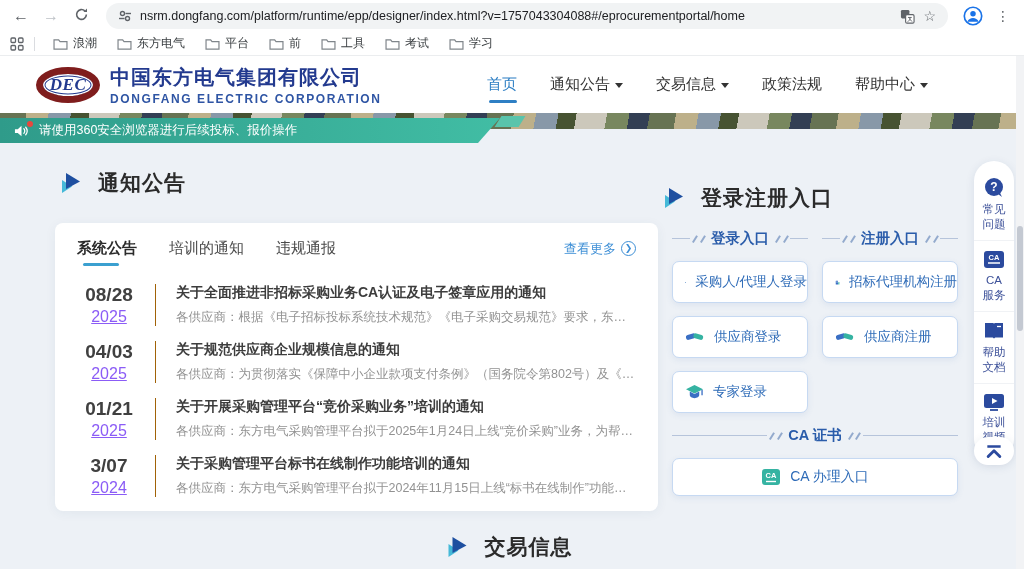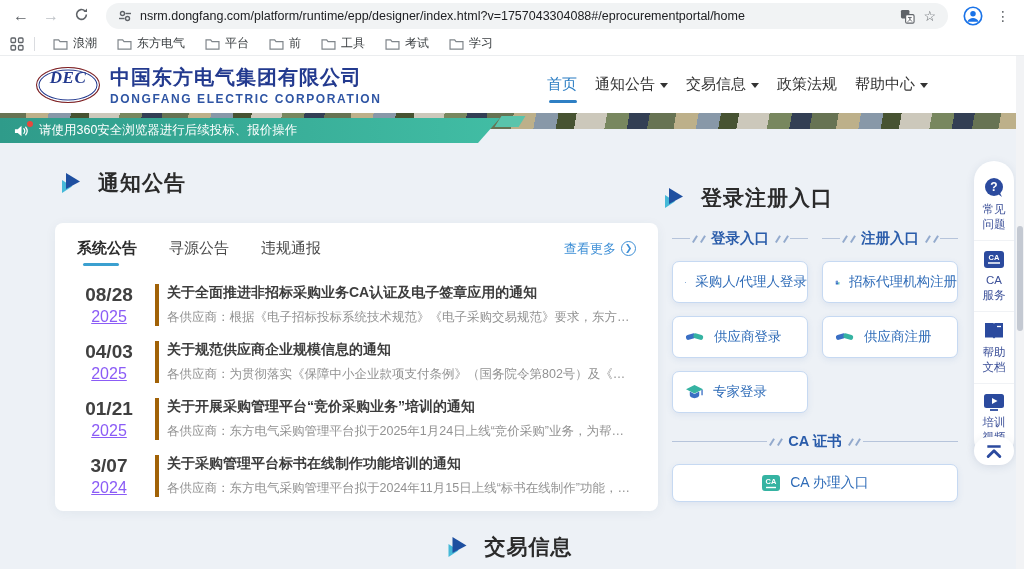--- a/index.html
+++ b/index.html
@@ -16,25 +16,25 @@
   .kebab { font-size:14px; color:#5f6368; padding:0 4px; }
   .bookmarks { position:absolute; top:32px; left:0; right:0; height:24px; background:#fff; border-bottom:1px solid #ebedef; display:flex; align-items:center; padding:0 10px; gap:4px; }
   .bm-sep { width:1px; height:14px; background:#dadce0; margin:0 6px; }
   .bm-item { display:flex; align-items:center; gap:5px; padding:2px 8px; border-radius:4px; cursor:pointer; }
   .bm-item span { font-size:12px; color:#3c4043; }
 
   
   .page { position:absolute; top:56px; left:0; right:0; bottom:0; background:#edf1f6; }
   .site-header { position:absolute; top:0; left:0; right:0; height:57px; background:#fff; display:flex; align-items:center; padding:0 36px; }
   .logo-group { display:flex; align-items:center; gap:10px; }
-  .logo-oval { width:64px; height:36px; border:1px solid #7f1d1d; border-radius:50%; display:flex; align-items:flex-start; justify-content:center; box-shadow:inset 0 0 0 1.5px #fff, inset 0 0 0 2.5px #233a8f; }
+  .logo-oval { width:64px; height:36px; border:7px solid #7f1d1d; border-radius:50%; display:flex; align-items:center; justify-content:center; box-shadow:inset 0 0 0 1.5px #fff, inset 0 0 0 2.5px #233a8f; }
   .logo-oval b { font-family:"Liberation Serif","DejaVu Serif",serif; font-style:italic; font-size:17px; color:#233a8f; letter-spacing:.5px; }
   .co-cn { font-size:20px; font-weight:bold; color:#233a8f; letter-spacing:1px; }
   .co-en { font-size:12px; font-weight:bold; color:#2f55a4; letter-spacing:1.6px; margin-top:1px; }
-  .site-nav { margin-left:auto; display:flex; align-items:center; gap:18px; margin-right:60px; }
+  .site-nav { margin-left:auto; display:flex; align-items:center; gap:33px; margin-right:60px; }
   .nav-item { position:relative; font-size:15px; color:#333; cursor:pointer; display:flex; align-items:center; gap:5px; }
   .nav-item.active { color:#2e7fc4; }
   .nav-item.active::after { content:""; position:absolute; left:2px; bottom:-9px; width:28px; height:3px; background:#2e7fc4; border-radius:2px; }
   .caret { width:0; height:0; border-left:4px solid transparent; border-right:4px solid transparent; border-top:5px solid #333; margin-top:2px; }
 
   .photo-strip { position:absolute; top:57px; left:0; right:0; height:16px;
     background:repeating-linear-gradient(100deg,#6b7a52 0 26px,#c9b98a 26px 48px,#8da0b4 48px 70px,#49582f 70px 88px,#d8d2c2 88px 118px,#7d8f5e 118px 140px,#33435c 140px 160px);
     filter:saturate(.85) brightness(.95); }
   .ticker { position:absolute; top:62px; left:0; width:500px; height:25px; z-index:4;
     background:linear-gradient(90deg,#2f9b8a,#41bda4); color:#fff; display:flex; align-items:center; gap:10px; padding:0 14px;
@@ -56,36 +56,36 @@
   .tab { position:relative; font-size:15px; color:#4a4a4a; margin-right:32px; cursor:pointer; padding-bottom:8px; }
   .tab.active { color:#2b2b2b; font-weight:bold; }
   .tab.active::after { content:""; position:absolute; left:6px; bottom:0; width:36px; height:3px; background:#3ba0d0; border-radius:2px; }
   .more-link { margin-left:auto; font-size:13px; color:#3e8fd6; display:flex; align-items:center; gap:5px; cursor:pointer; padding-bottom:8px; }
   .more-circ { width:15px; height:15px; border:1px solid #3e8fd6; border-radius:50%; font-size:9px; line-height:13px; text-align:center; color:#3e8fd6; }
   .notice-list { margin-top:10px; }
   .notice-row { display:flex; align-items:center; height:57px; cursor:pointer; }
   .n-date { width:64px; flex:none; text-align:center; }
   .n-date .d { font-size:19px; font-weight:bold; color:#404040; }
   .n-date .y { font-size:16px; color:#8b5cf6; margin-top:2px;text-decoration:underline; }
-  .n-body { flex:1; min-width:0; border-left:4px solid #a16207; padding-left:8px; margin-left:14px; }
+  .n-body { flex:1; min-width:0; border-left:1px solid #a16207; padding-left:20px; margin-left:14px; }
   .n-title { font-size:14px; font-weight:600; color:#3d3d3d; white-space:nowrap; overflow:hidden; text-overflow:ellipsis; }
   .n-desc { font-size:12.5px; color:#929292; margin-top:7px; white-space:nowrap; overflow:hidden; text-overflow:ellipsis; }
 
   
   .portal { position:absolute; left:672px; top:100px; width:286px; }
   .portal-cols { display:flex; gap:14px; }
   .pcol { width:136px; }
   .deco-head { display:flex; align-items:center; gap:4px; margin-bottom:13px; }
   .deco-line { flex:1; height:1px; background:#b6c4db; }
   .slash { width:1.5px; height:8px; background:#93aacd; transform:rotate(32deg); }
   .slash + .slash { margin-left:2px; }
   .deco-label { font-size:14.5px; font-weight:bold; color:#2a5caa; margin:0 4px; white-space:nowrap; }
   .p-btn { width:100%; height:42px; background:#fff; border:1px solid #c6d9f2; border-radius:7px; box-shadow:0 2px 6px rgba(70,110,180,.10); display:flex; align-items:center; gap:9px; padding:0 0 0 12px; margin-bottom:13px; cursor:pointer; }
   .p-btn span { font-size:13.5px; color:#2f6cb8; white-space:nowrap; }
-  .ca-head { margin-top:6px; }
+  .ca-head { }
   .ca-btn { width:286px; height:38px; background:#fff; border:1px solid #c6d9f2; border-radius:7px; box-shadow:0 2px 6px rgba(70,110,180,.10); display:flex; align-items:center; justify-content:center; gap:9px; cursor:pointer; }
   .ca-btn span { font-size:14px; color:#2f6cb8; }
 
   
   .rail { position:absolute; left:974px; top:32px; width:40px; background:#fff; border-radius:20px; box-shadow:0 2px 10px rgba(30,60,110,.10); padding:12px 0 6px; }
   .rail-item { display:flex; flex-direction:column; align-items:center; padding:4px 0 8px; cursor:pointer; }
   .rail-item + .rail-item { border-top:1px solid #f0f2f5; padding-top:9px; }
   .rail-label { width:26px; font-size:11.5px; line-height:1.3; color:#3d5199; text-align:center; margin-top:4px; word-break:break-all; }
   .totop { position:absolute; left:974px; top:308px; width:40px; height:28px; background:#fff; border-radius:14px; box-shadow:0 2px 10px rgba(30,60,110,.10); display:flex; align-items:center; justify-content:center; cursor:pointer; }
 
@@ -248,21 +248,21 @@
         <svg width="24" height="22" viewBox="0 0 24 22">
           <polygon points="2,8 12,14.5 2,21" fill="#45b9d8"></polygon>
           <polygon points="6,1 20,9.5 6,17" fill="#1e4fa0"></polygon>
         </svg>
         <span class="sec-title">通知公告</span>
       </div>
 
       <div class="card">
         <div class="tabs-row">
           <span class="tab active">系统公告</span>
-          <span class="tab">寻源公告</span>
+          <span class="tab">培训的通知</span>
           <span class="tab">违规通报</span>
           <span class="more-link">
             <span>查看更多</span>
             <span class="more-circ">❯</span>
           </span>
         </div>
         <div class="notice-list">
           <div class="notice-row">
             <div class="n-date">
               <div class="d">08/28</div>

